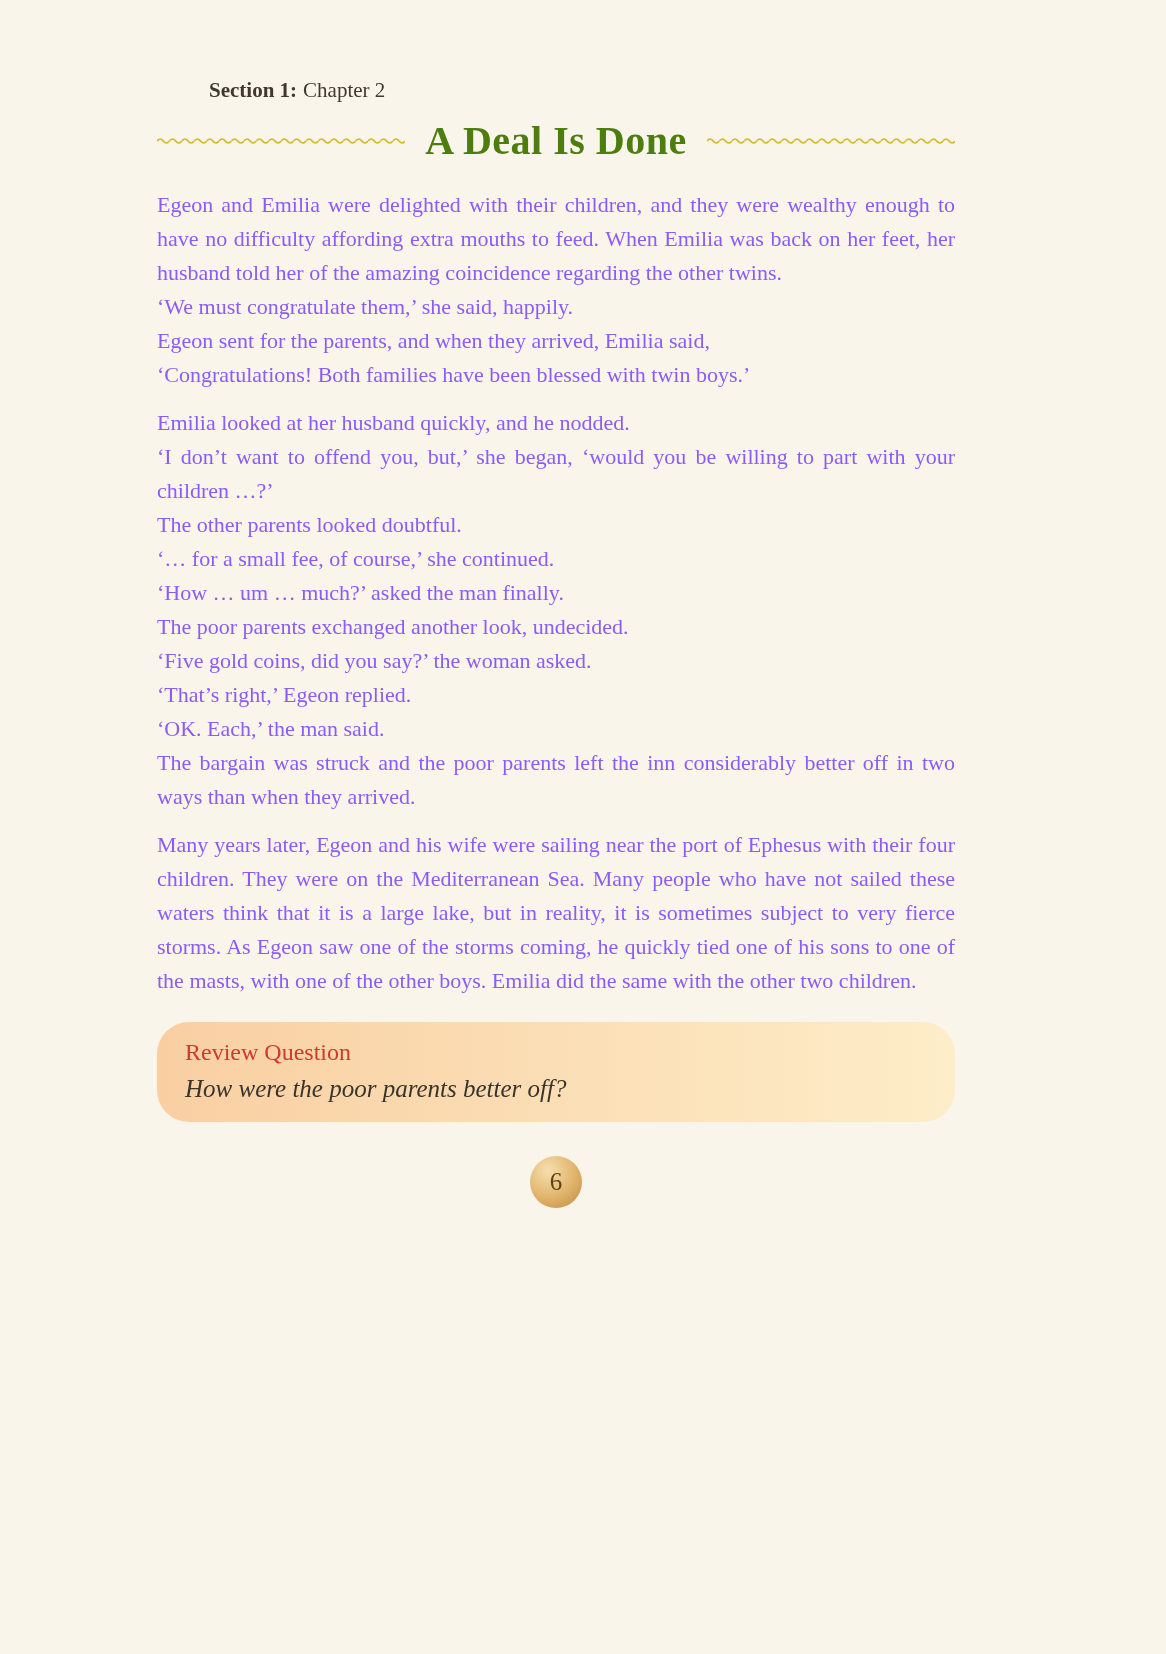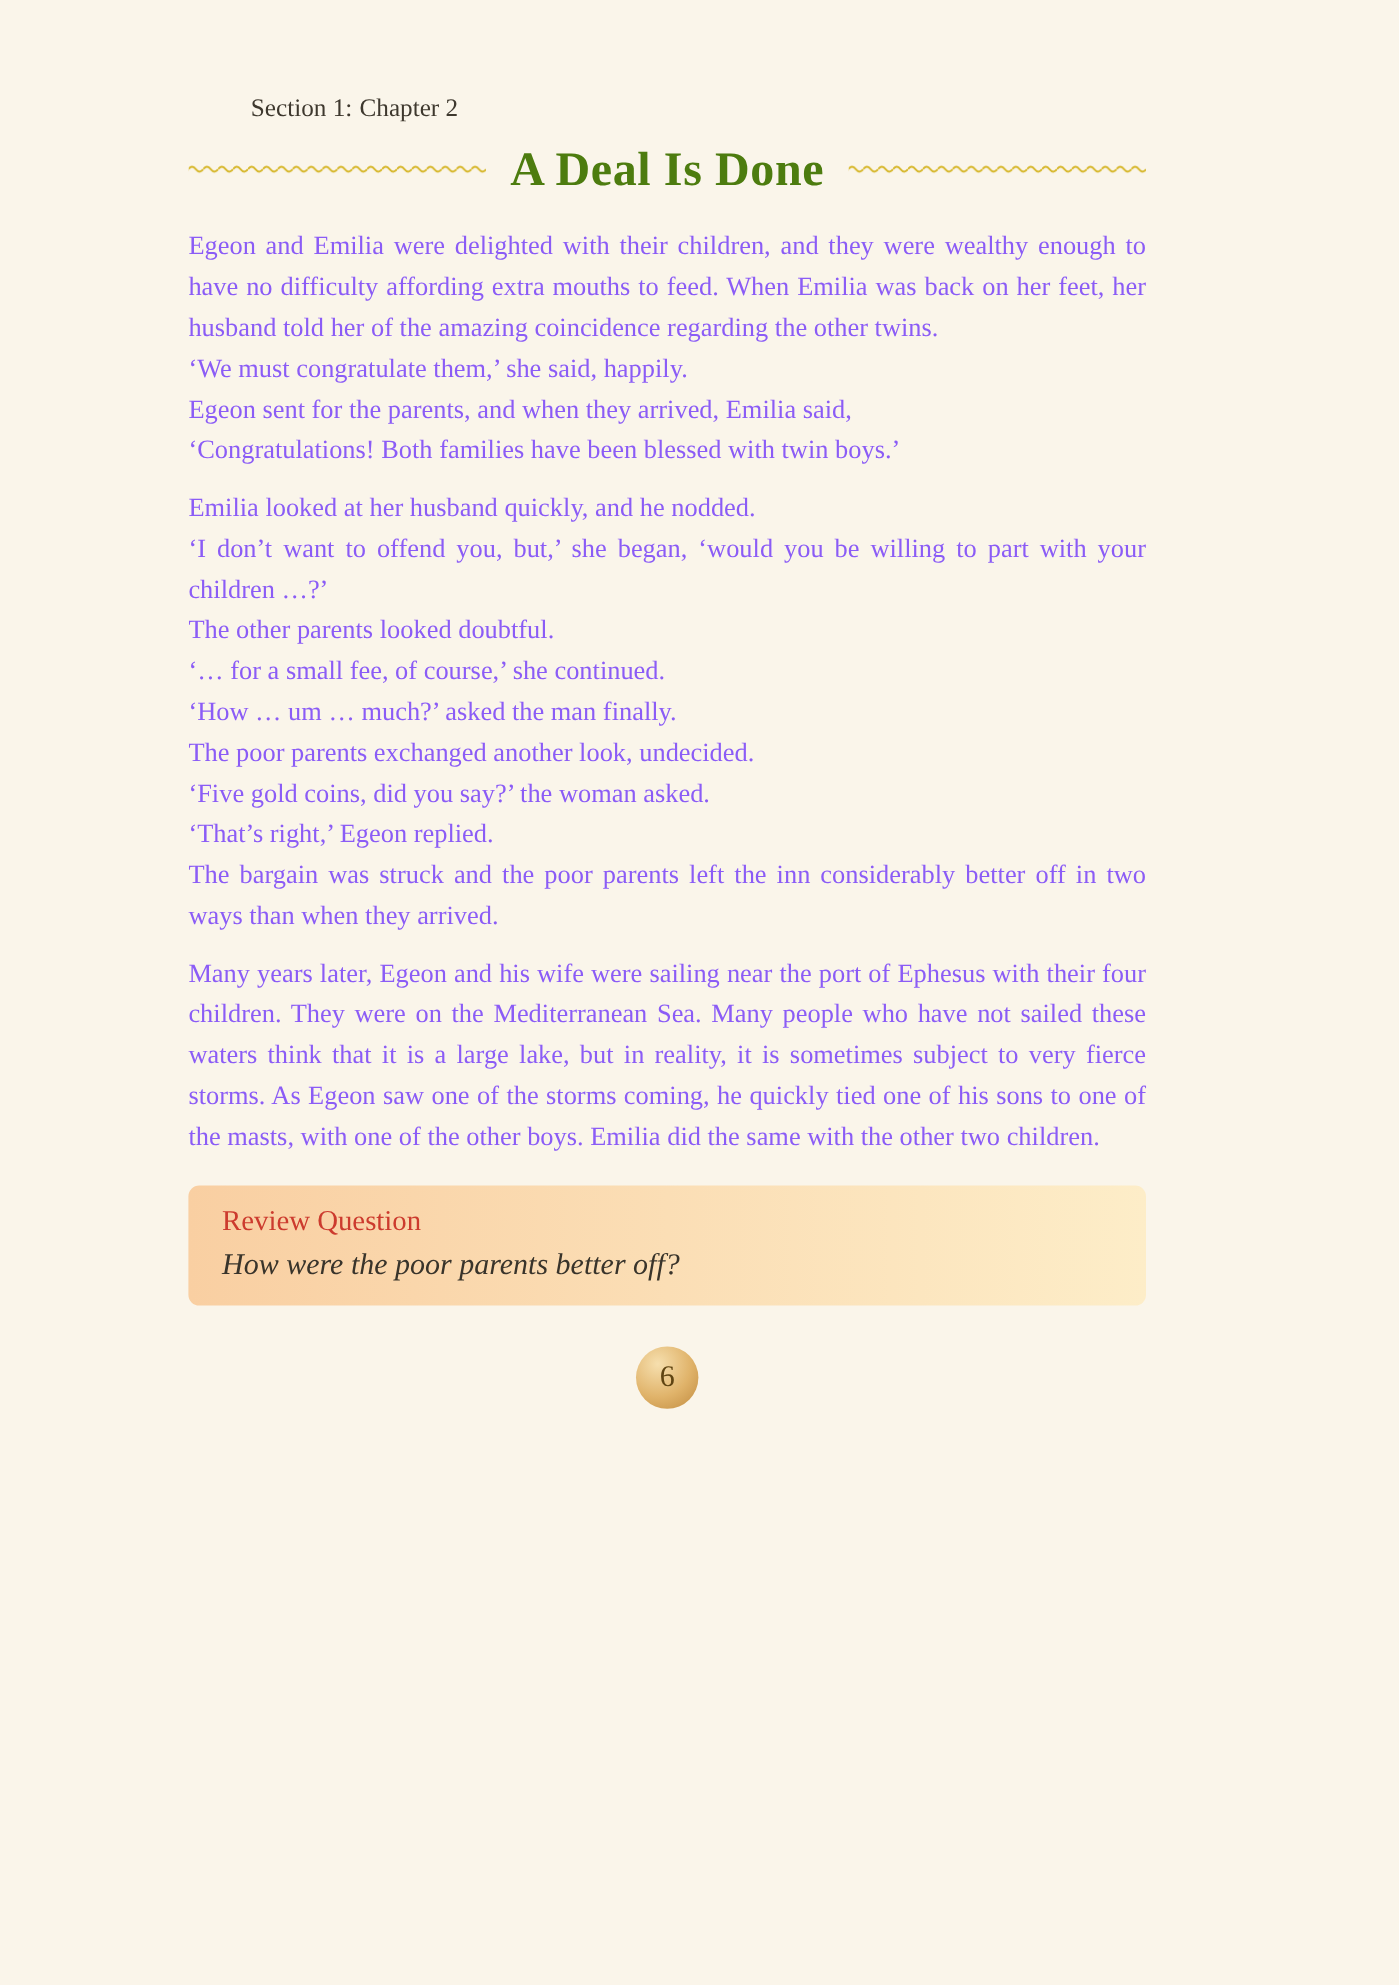--- a/index.html
+++ b/index.html
@@ -18,21 +18,21 @@
     width: 955px; 
   }
   .inner { width: 798px; }
 
   .section-line {
     font-size: 21px;
     line-height: 24px;
     padding-left: 52px;
     color: #3e382e;
   }
-  .section-label { font-weight: normal; text-align: right; }
+  .section-label { font-weight: bold; text-align: right; }
   .chapter-label { margin-left: 6px; }
 
   .title-row {
     margin-top: 16px;
     display: flex;
     align-items: center;
     gap: 20px;
     height: 46px;
   }
   .flourish { flex: 1; height: 10px; }
@@ -51,21 +51,21 @@
     font-size: 22px;
     line-height: 34px;
     text-align: justify;
     color: #8b5cf6;
   }
   .story p.new-block { margin-top: 14px; }
 
   .review-box {
     margin-top: 24px;
     width: 798px;
-    border-radius: 9px;
+    border-radius: 32px;
     background: linear-gradient(to right, #f9cfa2, #fdedc8);
     padding: 15px 28px 17px 28px;
   }
   .review-title {
     font-size: 24px;
     line-height: 30px;
     color: #cc3b2e;
   }
   .review-question {
     margin-top: 6px;
@@ -134,20 +134,21 @@
           <p>Egeon sent for the parents, and when they arrived, Emilia said,</p>
           <p>‘Congratulations! Both families have been blessed with twin boys.’</p>
           <p class="new-block">Emilia looked at her husband quickly, and he nodded.</p>
           <p>‘I don’t want to offend you, but,’ she began, ‘would you be willing to part with your children …?’</p>
           <p>The other parents looked doubtful.</p>
           <p>‘… for a small fee, of course,’ she continued.</p>
           <p>‘How … um … much?’ asked the man finally.</p>
           <p>The poor parents exchanged another look, undecided.</p>
           <p>‘Five gold coins, did you say?’ the woman asked.</p>
           <p>‘That’s right,’ Egeon replied.</p>
+          <p>‘OK. Each,’ the man said.</p>
           <p>The bargain was struck and the poor parents left the inn considerably better off in two ways than when they arrived.</p>
           <p class="new-block">Many years later, Egeon and his wife were sailing near the port of Ephesus with their four children. They were on the Mediterranean Sea. Many people who have not sailed these waters think that it is a large lake, but in reality, it is sometimes subject to very fierce storms. As Egeon saw one of the storms coming, he quickly tied one of his sons to one of the masts, with one of the other boys. Emilia did the same with the other two children.</p>
         </div>
 
       <div class="review-box">
         <div class="review-title">Review Question</div>
         <div class="review-question">How were the poor parents better off?</div>
       </div>
 
       <div class="page-number-wrap">

